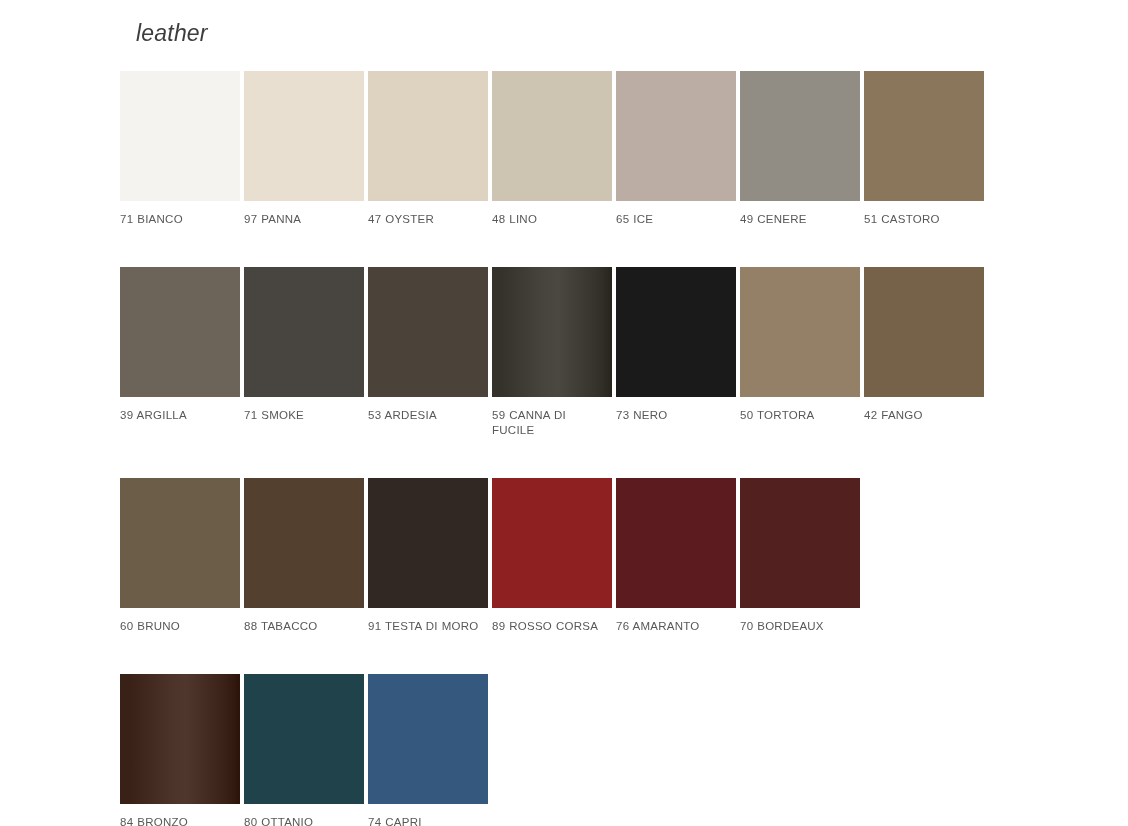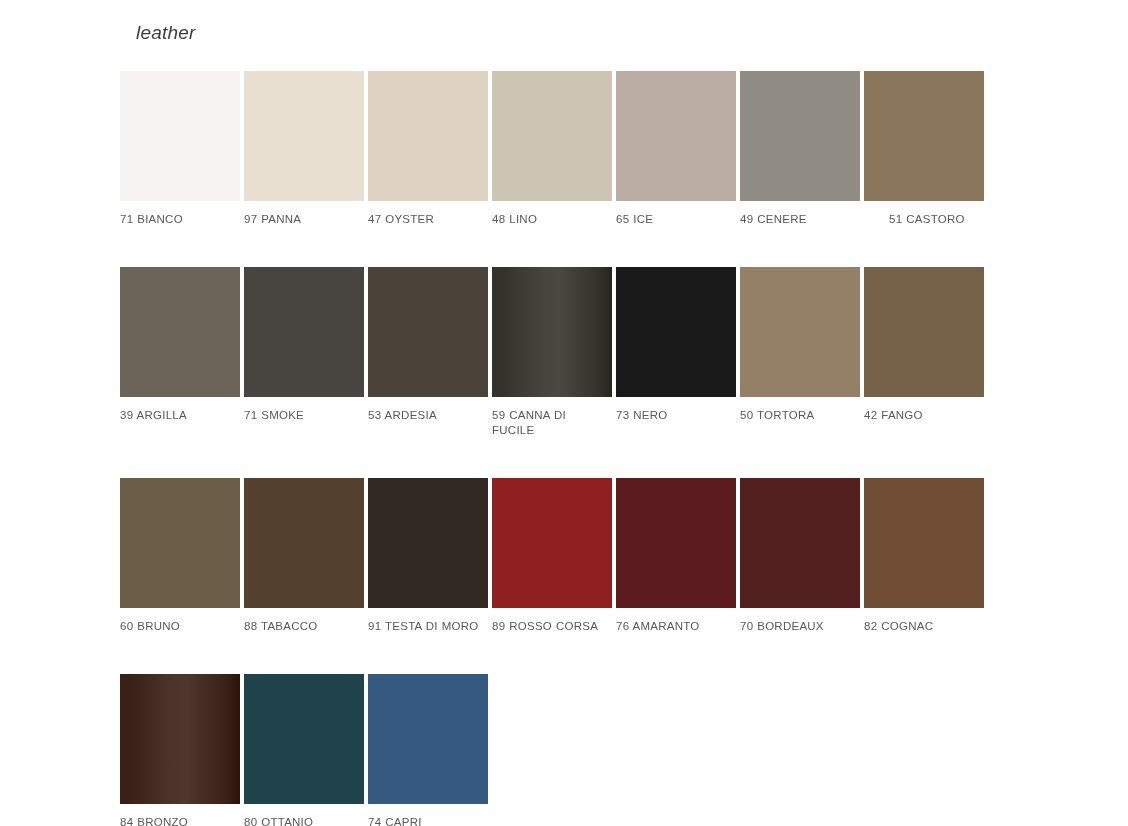--- a/index.html
+++ b/index.html
@@ -19,21 +19,21 @@
     width: 1128px;
     height: 826px;
     box-sizing: border-box;
   }
   .palette-title {
     position: absolute;
     left: 136px;
     top: 20px;
     font-family: "Liberation Sans", sans-serif;
     font-style: italic;
-    font-size: 19px;
+    font-size: 23px;
     line-height: 26px;
     letter-spacing: 0.2px;
     color: #3d3d3d;
     font-weight: 400;
     white-space: nowrap;
   }
   .swatch-grid {
     position: absolute;
     left: 120px;
     top: 71px;
@@ -99,21 +99,21 @@
         <div class="swatch-cell">
           <div class="swatch-chip" style="background: rgb(187, 173, 163);"></div>
           <div class="swatch-label" style="color: rgb(88, 88, 88);">65 ICE</div>
         </div>
         <div class="swatch-cell">
           <div class="swatch-chip" style="background: rgb(145, 141, 132);"></div>
           <div class="swatch-label" style="color: rgb(88, 88, 88);">49 CENERE</div>
         </div>
         <div class="swatch-cell">
           <div class="swatch-chip" style="background: rgb(138, 119, 91);"></div>
-          <div class="swatch-label" style="color: rgb(88, 88, 88); margin-left: 25px;">51 CASTORO</div>
+          <div class="swatch-label" style="color: rgb(88, 88, 88);">51 CASTORO</div>
         </div>
       </div>
       <div class="swatch-row">
         <div class="swatch-cell">
           <div class="swatch-chip" style="background: rgb(108, 99, 89);"></div>
           <div class="swatch-label" style="color: rgb(88, 88, 88);">39 ARGILLA</div>
         </div>
         <div class="swatch-cell">
           <div class="swatch-chip" style="background: rgb(72, 69, 64);"></div>
           <div class="swatch-label" style="color: rgb(88, 88, 88);">71 SMOKE</div>
@@ -157,24 +157,20 @@
           <div class="swatch-label" style="color: rgb(88, 88, 88);">89 ROSSO CORSA</div>
         </div>
         <div class="swatch-cell">
           <div class="swatch-chip" style="background: rgb(92, 28, 31);"></div>
           <div class="swatch-label" style="color: rgb(88, 88, 88);">76 AMARANTO</div>
         </div>
         <div class="swatch-cell">
           <div class="swatch-chip" style="background: rgb(82, 33, 31);"></div>
           <div class="swatch-label" style="color: rgb(88, 88, 88);">70 BORDEAUX</div>
         </div>
-        <div class="swatch-cell">
-          <div class="swatch-chip" style="background: rgb(111, 78, 53);"></div>
-          <div class="swatch-label" style="color: rgb(88, 88, 88);">82 COGNAC</div>
-        </div>
       </div>
       <div class="swatch-row">
         <div class="swatch-cell">
           <div class="swatch-chip" style="background: linear-gradient(to right, rgb(58, 33, 23) 0%, rgb(58, 33, 23) 8%, rgb(76, 51, 41) 42%, rgb(80, 55, 45) 55%, rgb(58, 33, 23) 88%, rgb(44, 19, 9) 100%);"></div>
           <div class="swatch-label" style="color: rgb(88, 88, 88);">84 BRONZO</div>
         </div>
         <div class="swatch-cell">
           <div class="swatch-chip" style="background: rgb(32, 67, 75);"></div>
           <div class="swatch-label" style="color: rgb(88, 88, 88);">80 OTTANIO</div>
         </div>

